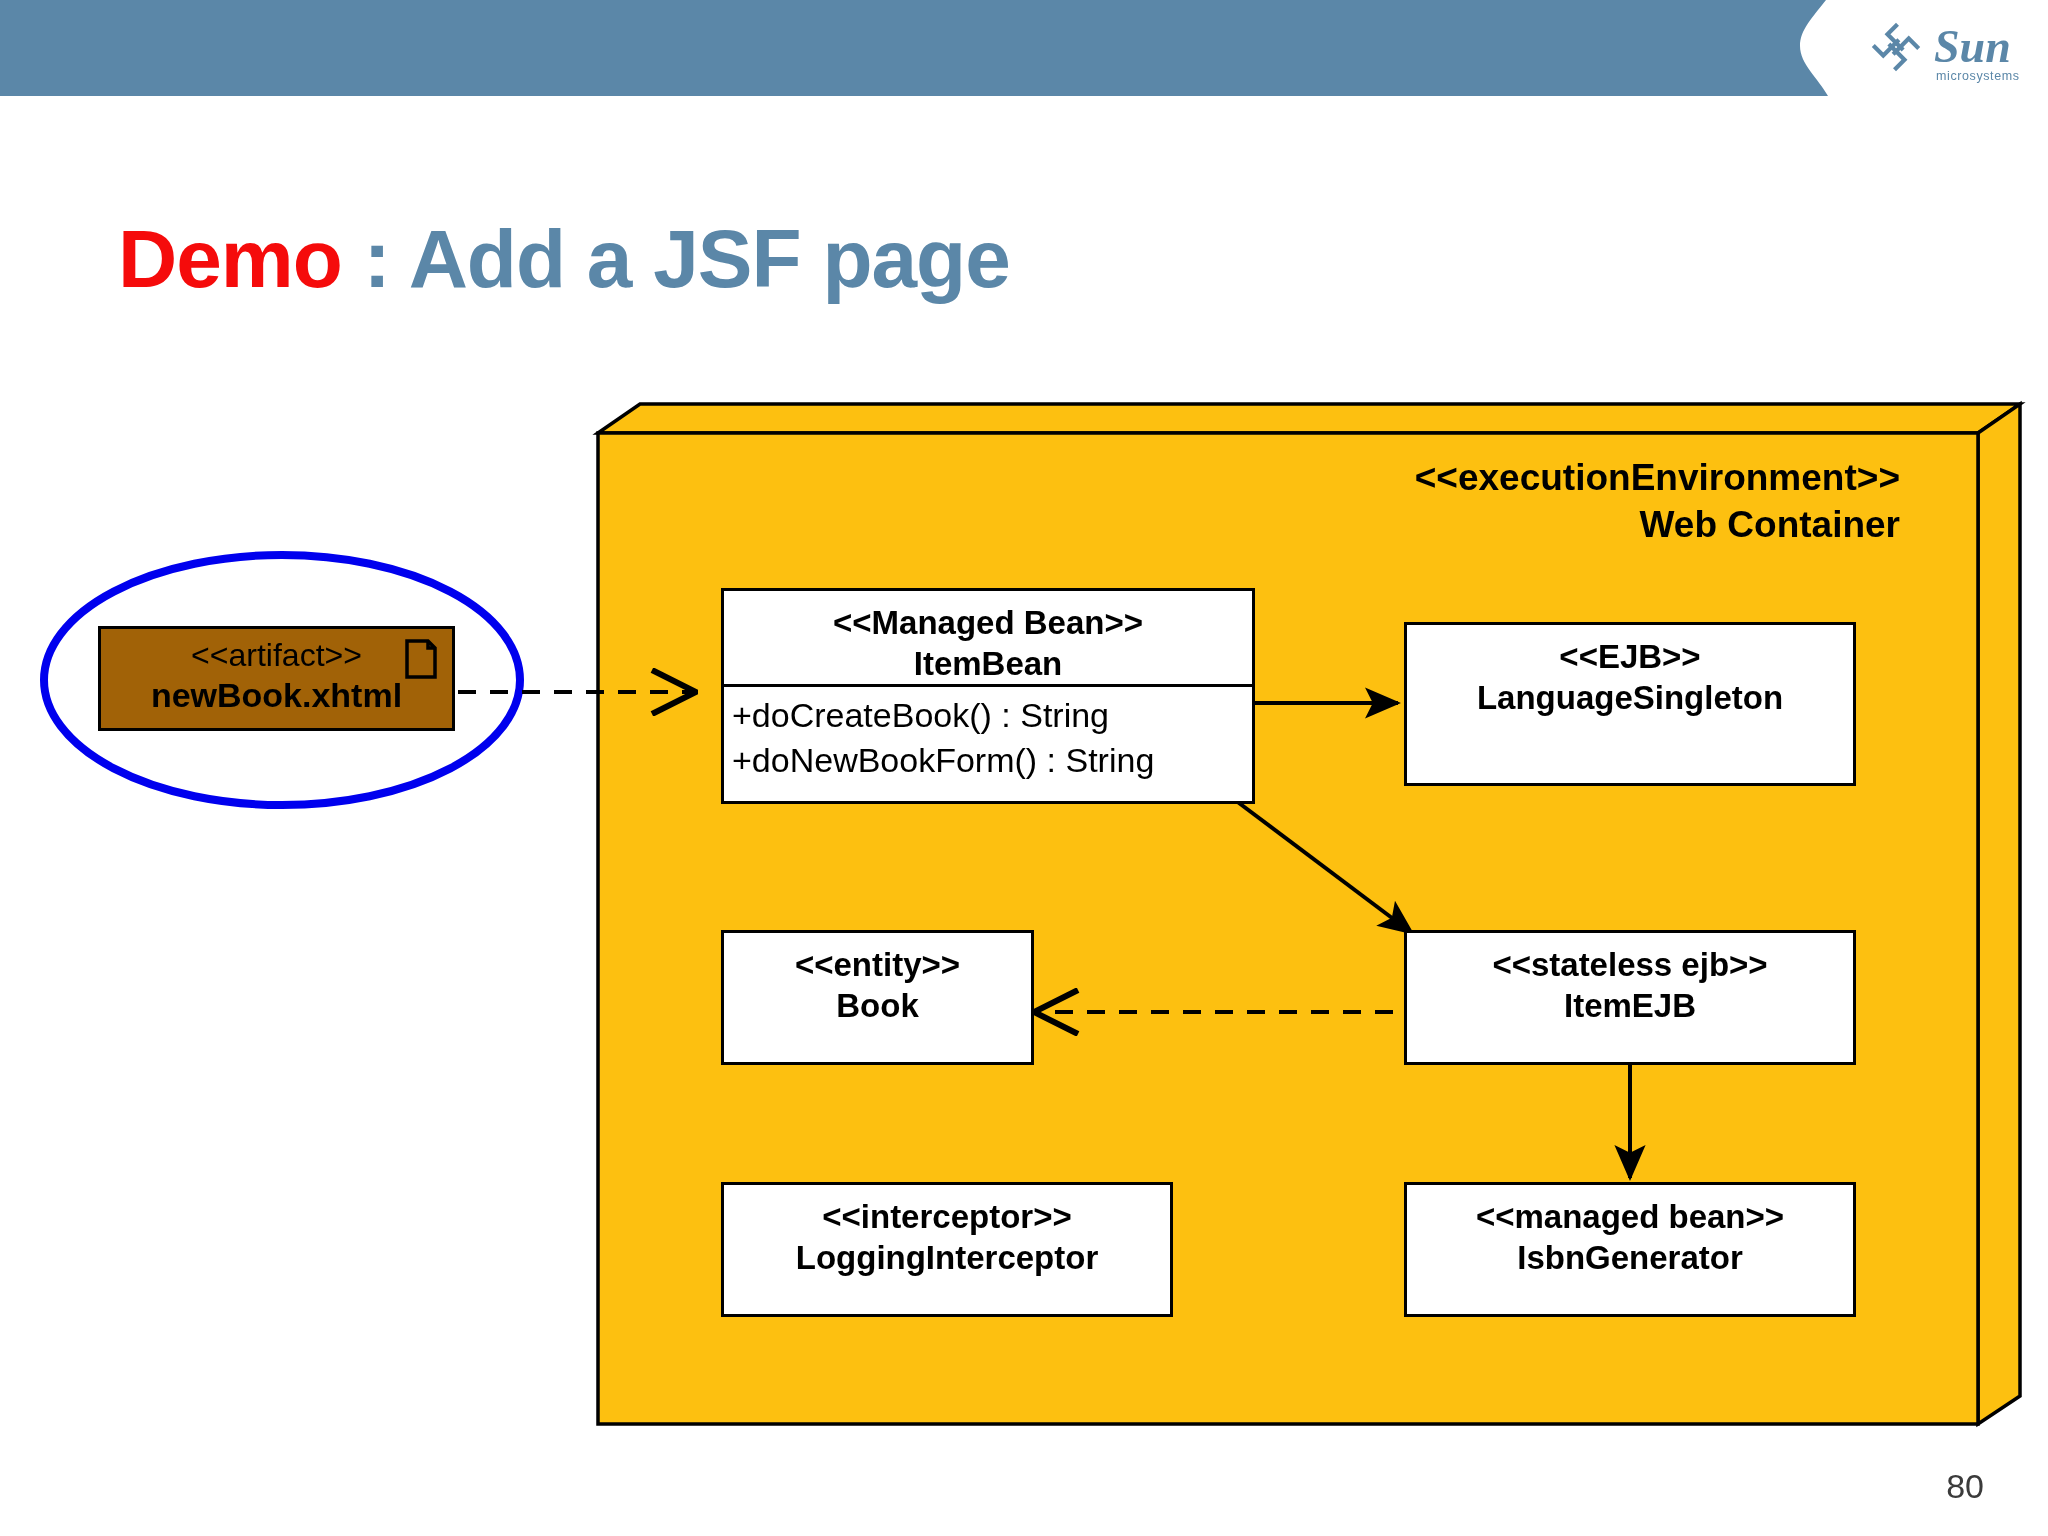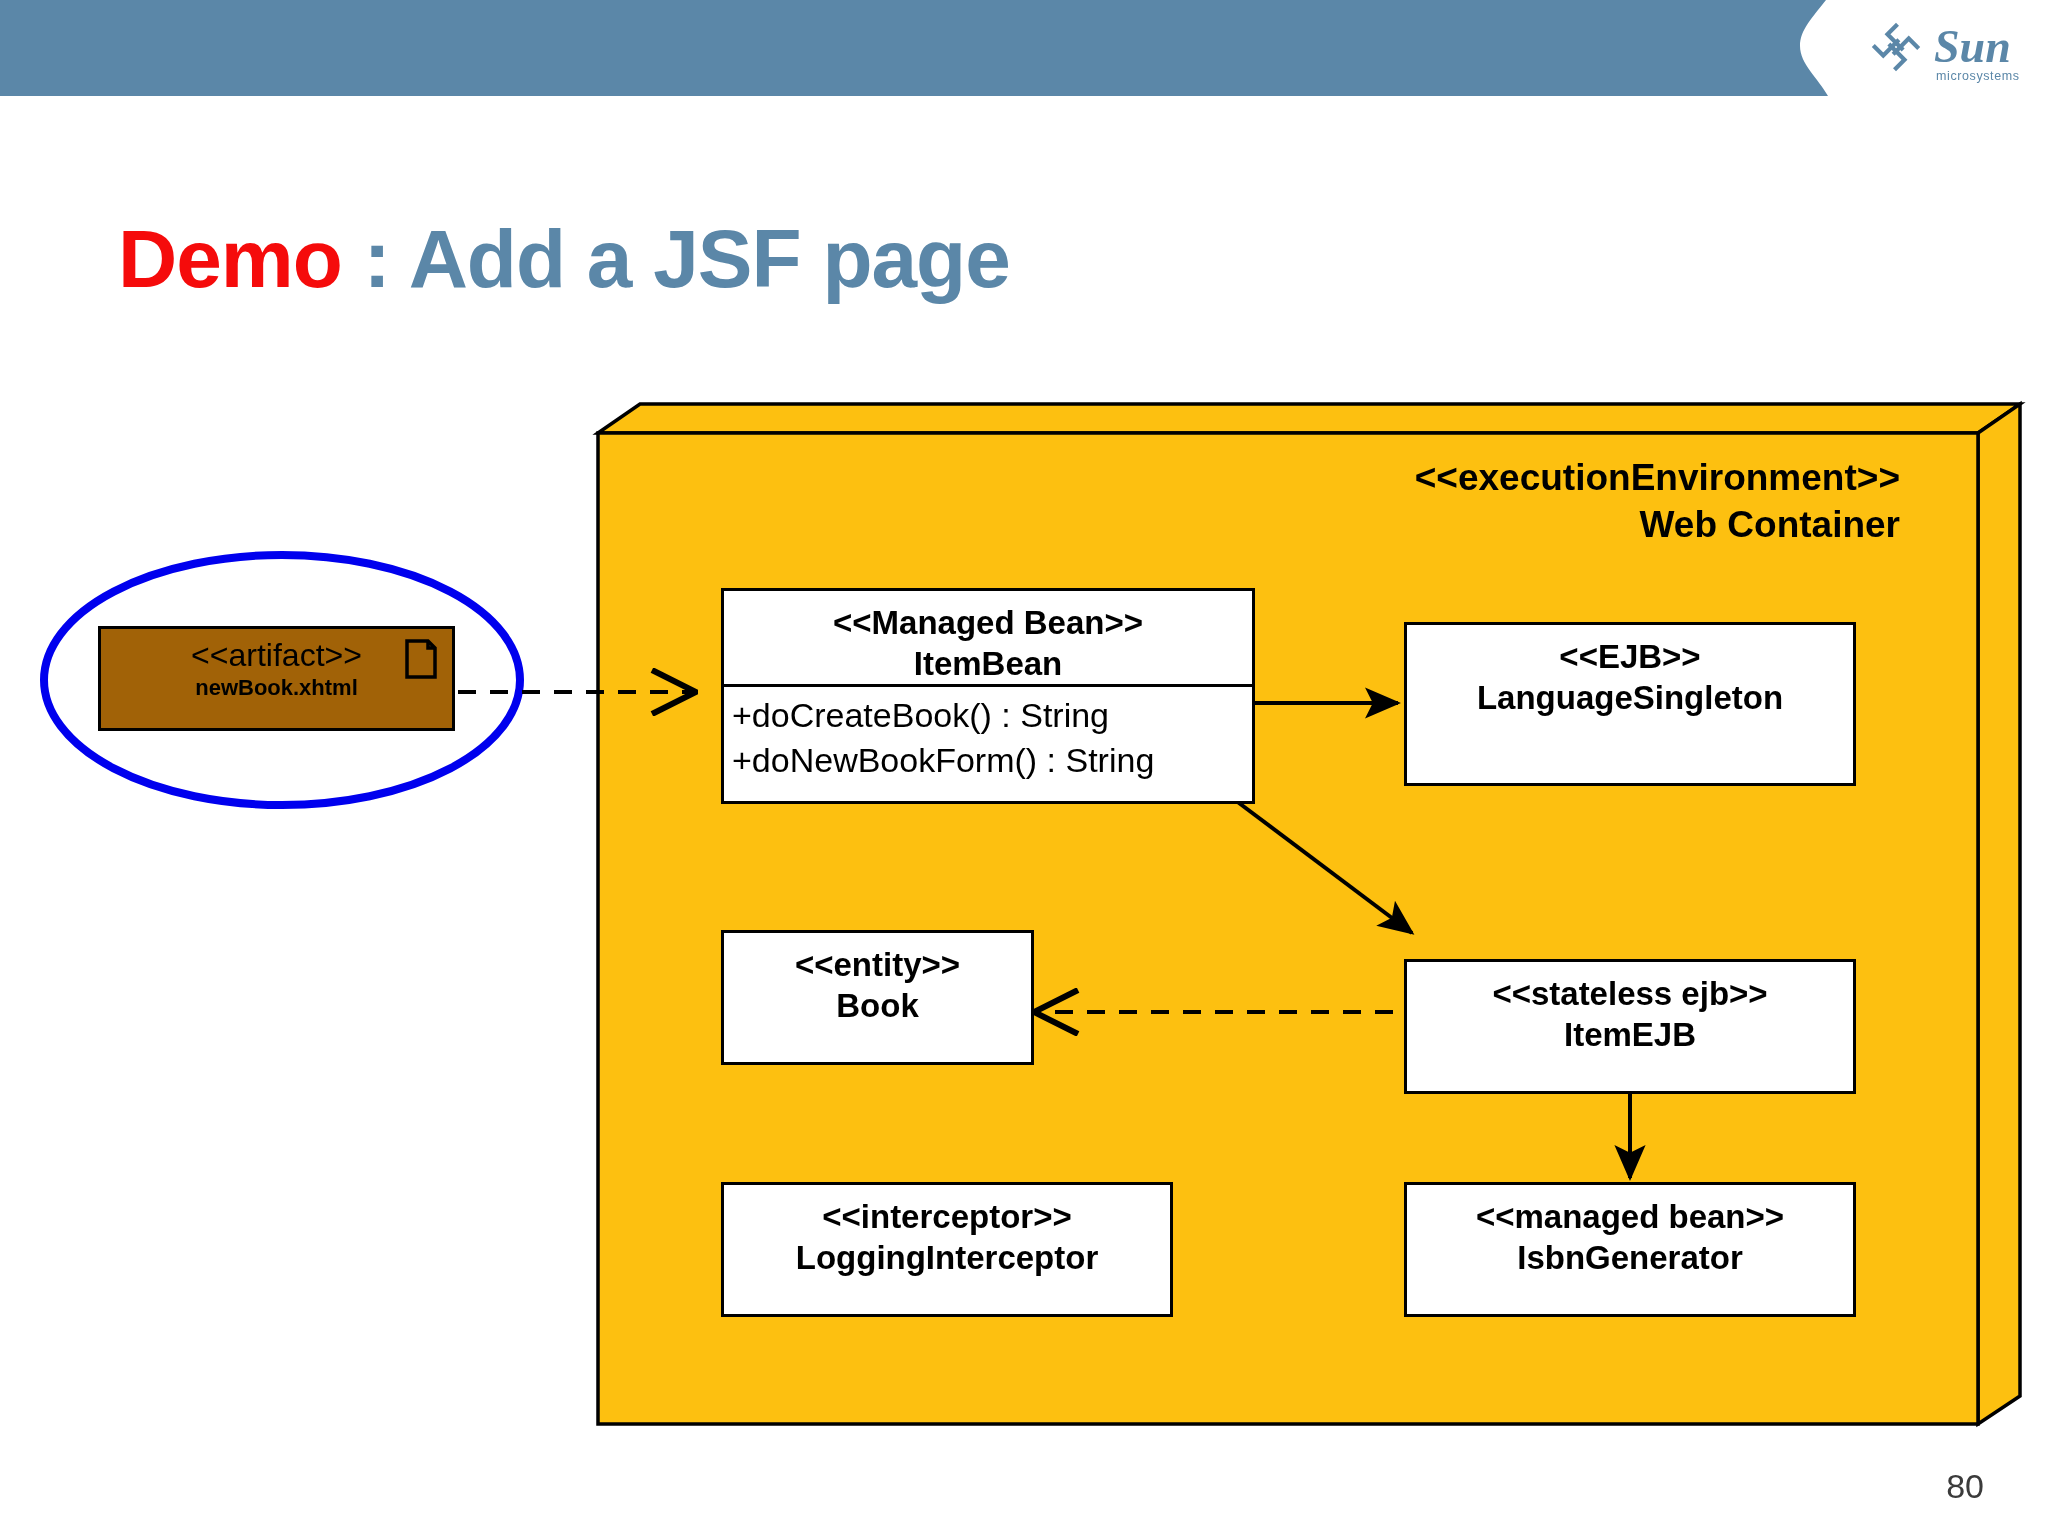--- a/index.html
+++ b/index.html
@@ -98,21 +98,21 @@
     padding-top: 7px;
   }
   #artifact-node .stereotype {
     font-size: 32px;
     font-weight: normal;
     line-height: 1.22;
     color: #000;
     white-space: nowrap;
   }
   #artifact-node .name {
-    font-size: 22px;
+    font-size: 34px;
     font-weight: bold;
     line-height: 1.22;
     color: #000;
     white-space: nowrap;
   }
   #artifact-doc-icon {
     position: absolute;
     right: 14px;
     top: 10px;
     width: 34px;
@@ -245,21 +245,21 @@
 <div class="uml-box uml-head" style="left:1404px; top:622px; width:452px; height:164px;">
   <div class="stereotype">&lt;&lt;EJB&gt;&gt;</div>
   <div class="name">LanguageSingleton</div>
 </div>
 
 <div class="uml-box uml-head" style="left:721px; top:930px; width:313px; height:135px;">
   <div class="stereotype">&lt;&lt;entity&gt;&gt;</div>
   <div class="name">Book</div>
 </div>
 
-<div class="uml-box uml-head" style="left:1404px; top:930px; width:452px; height:135px;margin-top:29px;">
+<div class="uml-box uml-head" style="left:1404px; top:930px; width:452px; height:135px;">
   <div class="stereotype">&lt;&lt;stateless ejb&gt;&gt;</div>
   <div class="name">ItemEJB</div>
 </div>
 
 <div class="uml-box uml-head" style="left:721px; top:1182px; width:452px; height:135px;">
   <div class="stereotype">&lt;&lt;interceptor&gt;&gt;</div>
   <div class="name">LoggingInterceptor</div>
 </div>
 
 <div class="uml-box uml-head" style="left:1404px; top:1182px; width:452px; height:135px;">

